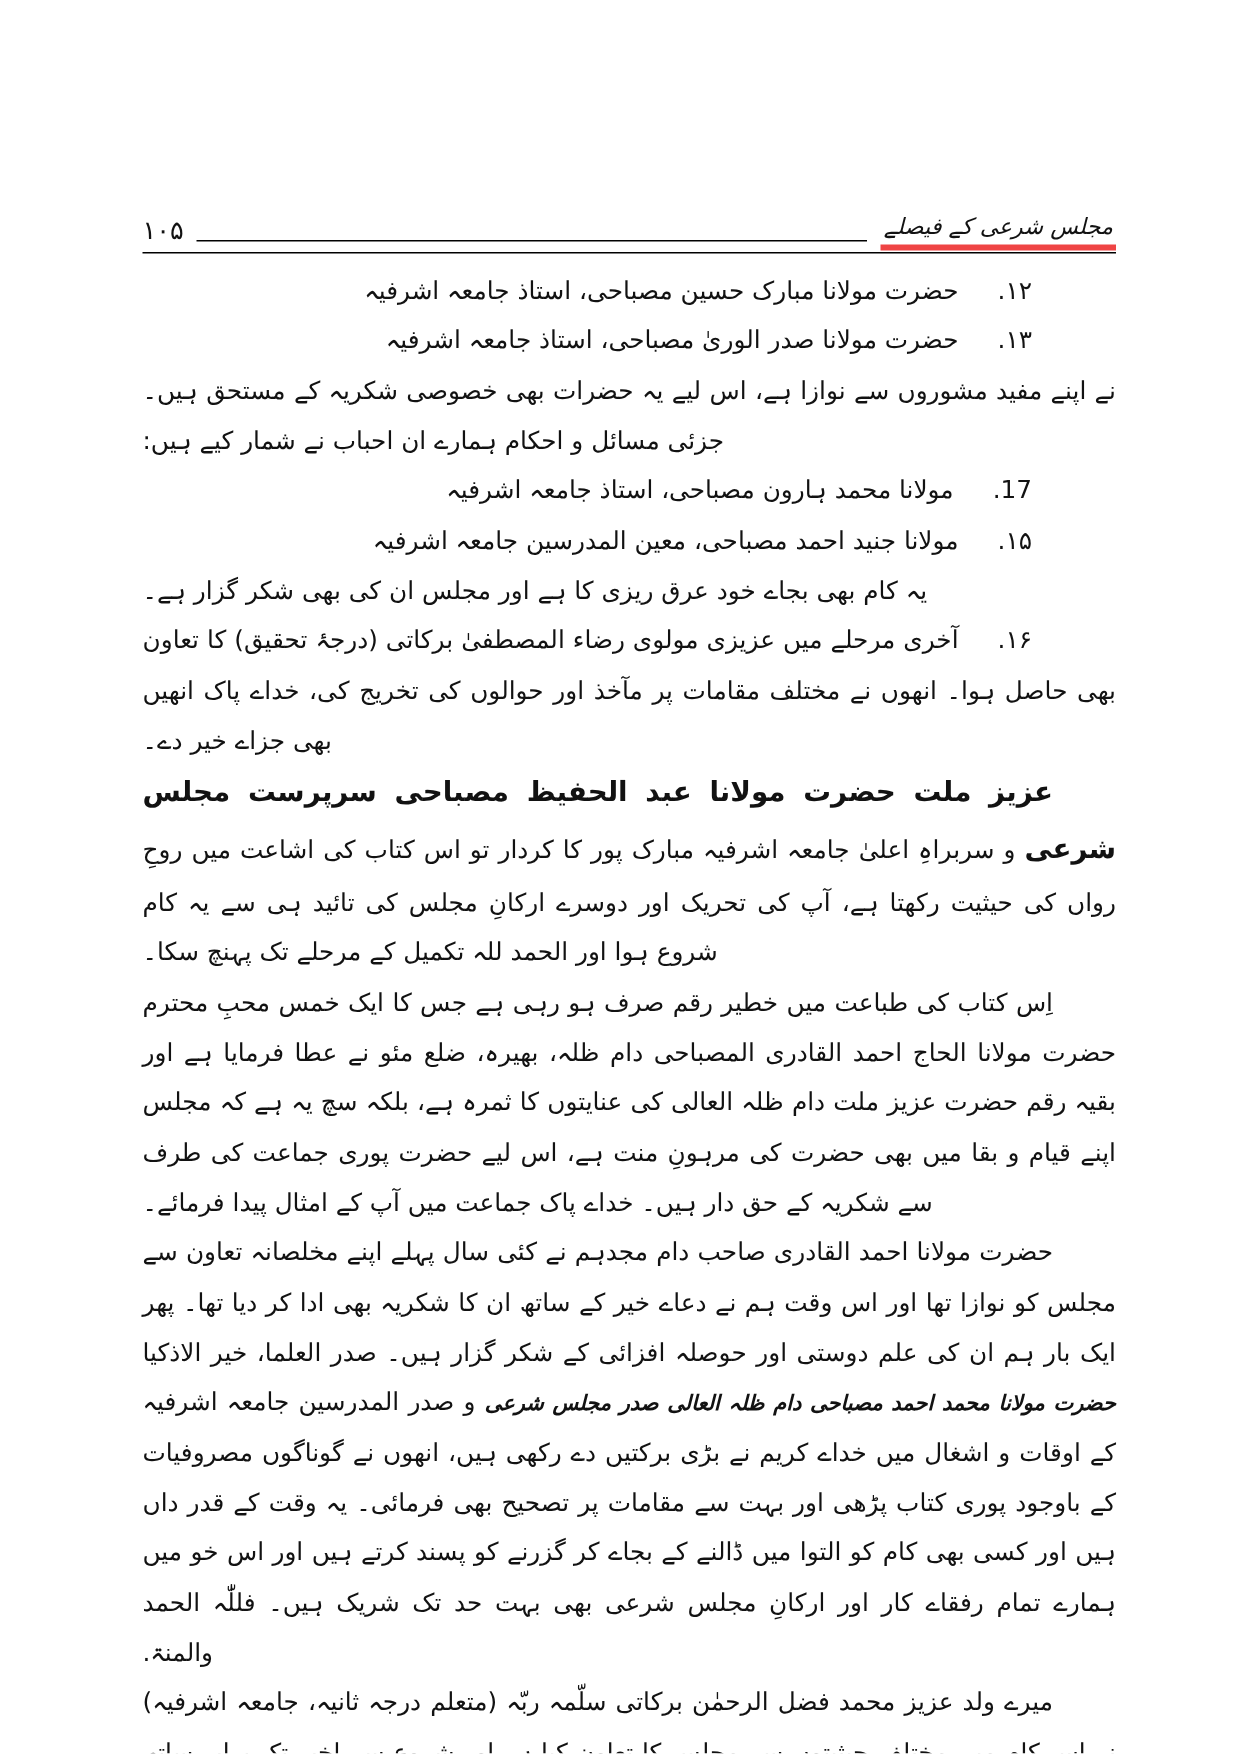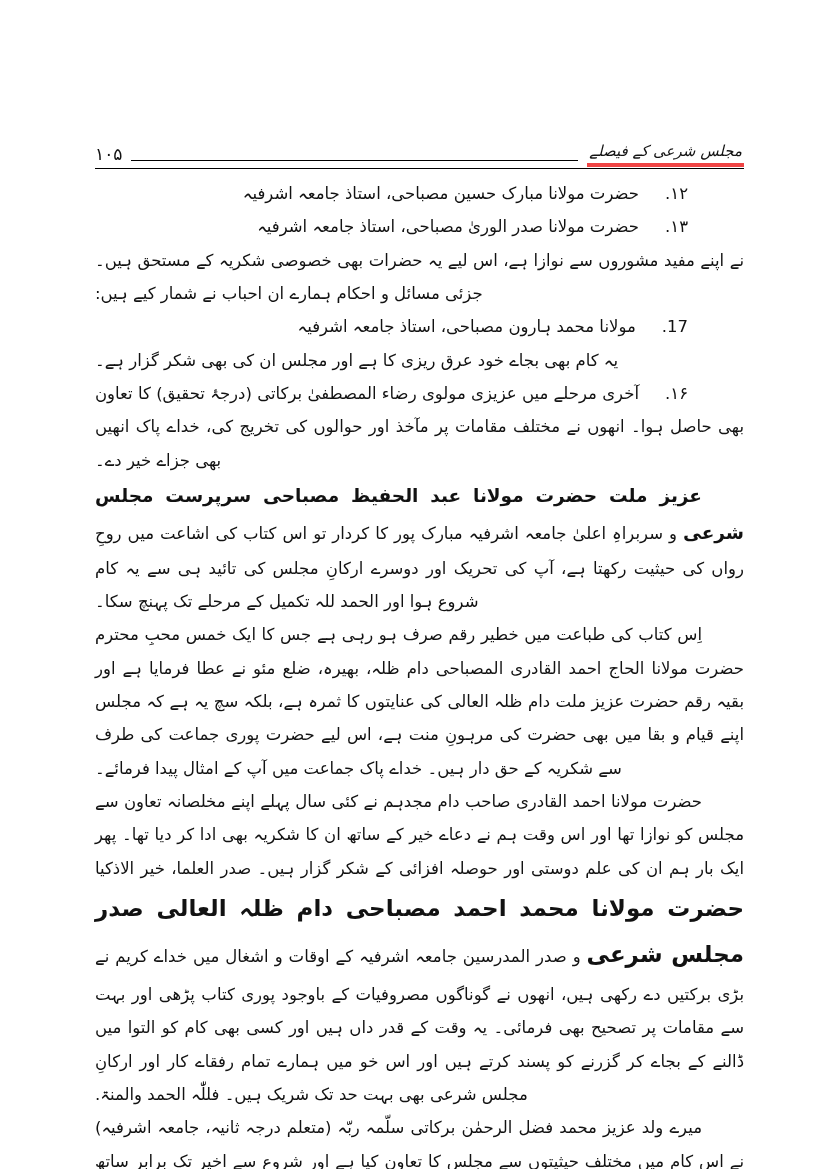--- a/index.html
+++ b/index.html
@@ -63,21 +63,21 @@
     text-align-last: right;
     text-indent: 56px;
   }
   .list-para {                 
     text-align: justify;
     text-align-last: left;
     text-indent: 56px;
   }
   .num { margin-left: 26px; white-space: nowrap; }
   .bold-title { font-weight: bold; font-size: 18.5px; }
-  .bold-name  { font-weight: bold; font-size: 23px; }
+  .bold-name  { font-weight: bold; font-size: 14px; font-style: italic; }
 </style>
 </head>
 <body>
 
 <div class="page">
 
   <header class="page-header">
     <div class="header-row">
       <span class="running-head">مجلس شرعی کے فیصلے</span>
       <span class="mid-rule"></span>
@@ -91,20 +91,21 @@
     <p class="list-line"><span class="num">۱۲.</span><span>حضرت مولانا مبارک حسین مصباحی، استاذ جامعہ اشرفیہ</span></p>
 
     <p class="list-line"><span class="num">۱۳.</span><span>حضرت مولانا صدر الوریٰ مصباحی، استاذ جامعہ اشرفیہ</span></p>
 
     <p class="para para-fullline">نے اپنے مفید مشوروں سے نوازا ہے، اس لیے یہ حضرات بھی خصوصی شکریہ کے مستحق ہیں۔</p>
 
     <p class="para para-flush">جزئی مسائل و احکام ہمارے ان احباب نے شمار کیے ہیں:</p>
 
     <p class="list-line"><span class="num">17.</span><span>مولانا محمد ہارون مصباحی، استاذ جامعہ اشرفیہ</span></p>
 
+    <p class="list-line"><span class="num">۱۵.</span><span>مولانا جنید احمد مصباحی، معین المدرسین جامعہ اشرفیہ</span></p>
 
     <p class="para para-flush">یہ کام بھی بجاے خود عرق ریزی کا ہے اور مجلس ان کی بھی شکر گزار ہے۔</p>
 
     <p class="list-para"><span class="num">۱۶.</span><span>آخری مرحلے میں عزیزی مولوی رضاء المصطفیٰ برکاتی (درجۂ تحقیق) کا تعاون بھی حاصل ہوا۔ انھوں نے مختلف مقامات پر مآخذ اور حوالوں کی تخریج کی، خداے پاک انھیں بھی جزاے خیر دے۔</span></p>
 
     <p class="para"><span class="bold-title">عزیز ملت حضرت مولانا عبد الحفیظ مصباحی سرپرست مجلس شرعی</span><span> و سربراہِ اعلیٰ جامعہ اشرفیہ مبارک پور کا کردار تو اس کتاب کی اشاعت میں روحِ رواں کی حیثیت رکھتا ہے، آپ کی تحریک اور دوسرے ارکانِ مجلس کی تائید ہی سے یہ کام شروع ہوا اور الحمد للہ تکمیل کے مرحلے تک پہنچ سکا۔</span></p>
 
     <p class="para">اِس کتاب کی طباعت میں خطیر رقم صرف ہو رہی ہے جس کا ایک خمس محبِ محترم حضرت مولانا الحاج احمد القادری المصباحی دام ظلہ، بھیرہ، ضلع مئو نے عطا فرمایا ہے اور بقیہ رقم حضرت عزیز ملت دام ظلہ العالی کی عنایتوں کا ثمرہ ہے، بلکہ سچ یہ ہے کہ مجلس اپنے قیام و بقا میں بھی حضرت کی مرہونِ منت ہے، اس لیے حضرت پوری جماعت کی طرف سے شکریہ کے حق دار ہیں۔ خداے پاک جماعت میں آپ کے امثال پیدا فرمائے۔</p>
 
     <p class="para"><span>حضرت مولانا احمد القادری صاحب دام مجدہم نے کئی سال پہلے اپنے مخلصانہ تعاون سے مجلس کو نوازا تھا اور اس وقت ہم نے دعاے خیر کے ساتھ ان کا شکریہ بھی ادا کر دیا تھا۔ پھر ایک بار ہم ان کی علم دوستی اور حوصلہ افزائی کے شکر گزار ہیں۔ صدر العلما، خیر الاذکیا </span><span class="bold-name">حضرت مولانا محمد احمد مصباحی دام ظلہ العالی صدر مجلس شرعی</span><span> و صدر المدرسین جامعہ اشرفیہ کے اوقات و اشغال میں خداے کریم نے بڑی برکتیں دے رکھی ہیں، انھوں نے گوناگوں مصروفیات کے باوجود پوری کتاب پڑھی اور بہت سے مقامات پر تصحیح بھی فرمائی۔ یہ وقت کے قدر داں ہیں اور کسی بھی کام کو التوا میں ڈالنے کے بجاے کر گزرنے کو پسند کرتے ہیں اور اس خو میں ہمارے تمام رفقاے کار اور ارکانِ مجلس شرعی بھی بہت حد تک شریک ہیں۔ فللّٰہ الحمد والمنۃ.</span></p>

